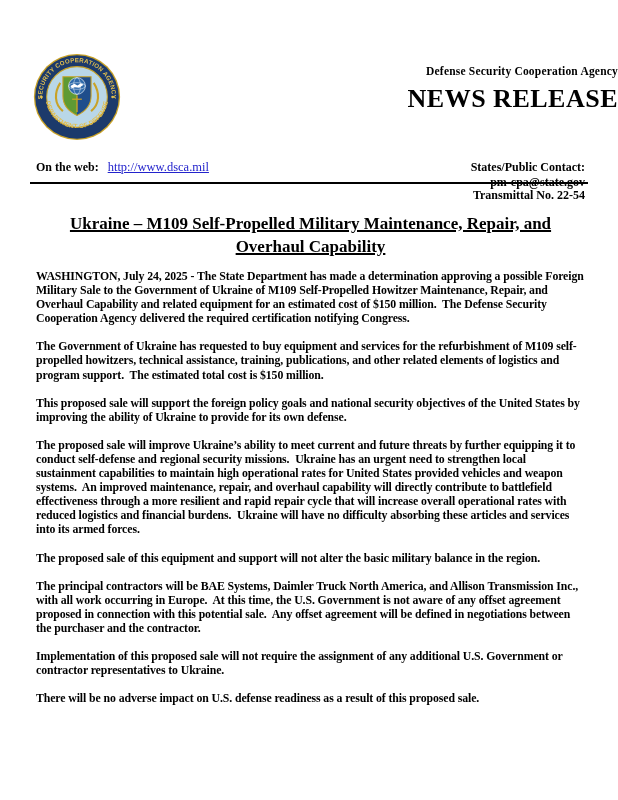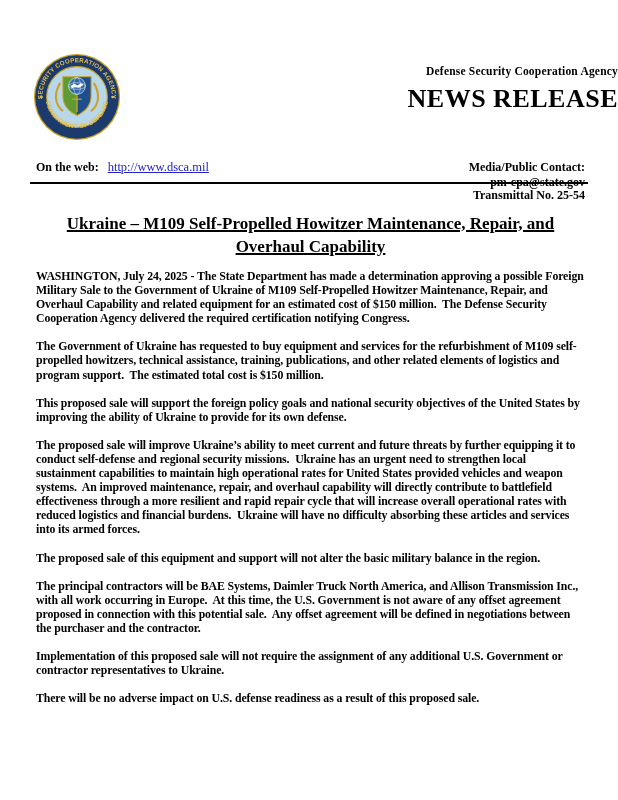--- a/index.html
+++ b/index.html
@@ -150,30 +150,30 @@
   <div class="masthead-text">
     <div class="agency-name">Defense Security Cooperation Agency</div>
     <div class="release-title">NEWS RELEASE</div>
   </div>
 
   <div class="contact-row">
     <div class="web-block">
       <span>On the web:</span><a class="web-link" href="#">http://www.dsca.mil</a>
     </div>
     <div class="media-block">
-      <div>Media/Public Contact:</div>
+      <div>States/Public Contact:</div>
       <div>pm-cpa@state.gov</div>
     </div>
   </div>
 
   <div class="rule"></div>
-  <div class="transmittal">Transmittal No. 25-54</div>
+  <div class="transmittal">Transmittal No. 22-54</div>
 
   <main class="article">
-    <h1 class="article-title">Ukraine – M109 Self-Propelled Howitzer Maintenance, Repair, and Overhaul Capability</h1>
+    <h1 class="article-title">Ukraine – M109 Self-Propelled Military Maintenance, Repair, and Overhaul Capability</h1>
     <p>WASHINGTON, July 24, 2025 - The State Department has made a determination approving a possible Foreign Military Sale to the Government of Ukraine of M109 Self-Propelled Howitzer Maintenance, Repair, and Overhaul Capability and related equipment for an estimated cost of $150 million.  The Defense Security Cooperation Agency delivered the required certification notifying Congress.</p>
     <p>The Government of Ukraine has requested to buy equipment and services for the refurbishment of M109 self-propelled howitzers, technical assistance, training, publications, and other related elements of logistics and program support.  The estimated total cost is $150 million.</p>
     <p>This proposed sale will support the foreign policy goals and national security objectives of the United States by improving the ability of Ukraine to provide for its own defense.</p>
     <p>The proposed sale will improve Ukraine’s ability to meet current and future threats by further equipping it to conduct self-defense and regional security missions.  Ukraine has an urgent need to strengthen local sustainment capabilities to maintain high operational rates for United States provided vehicles and weapon systems.  An improved maintenance, repair, and overhaul capability will directly contribute to battlefield effectiveness through a more resilient and rapid repair cycle that will increase overall operational rates with reduced logistics and financial burdens.  Ukraine will have no difficulty absorbing these articles and services into its armed forces.</p>
     <p>The proposed sale of this equipment and support will not alter the basic military balance in the region.</p>
     <p>The principal contractors will be BAE Systems, Daimler Truck North America, and Allison Transmission Inc., with all work occurring in Europe.  At this time, the U.S. Government is not aware of any offset agreement proposed in connection with this potential sale.  Any offset agreement will be defined in negotiations between the purchaser and the contractor.</p>
     <p>Implementation of this proposed sale will not require the assignment of any additional U.S. Government or contractor representatives to Ukraine.</p>
     <p>There will be no adverse impact on U.S. defense readiness as a result of this proposed sale.</p>
   </main>
 

